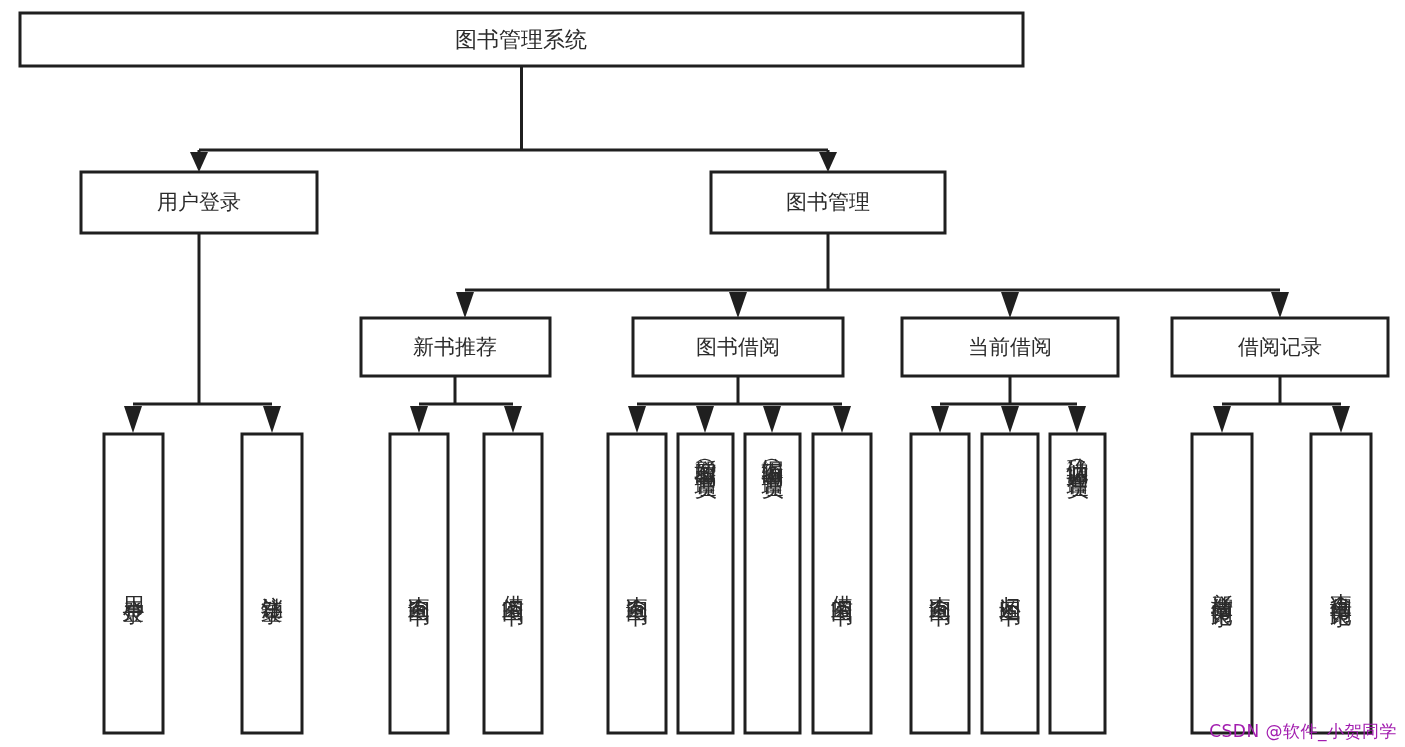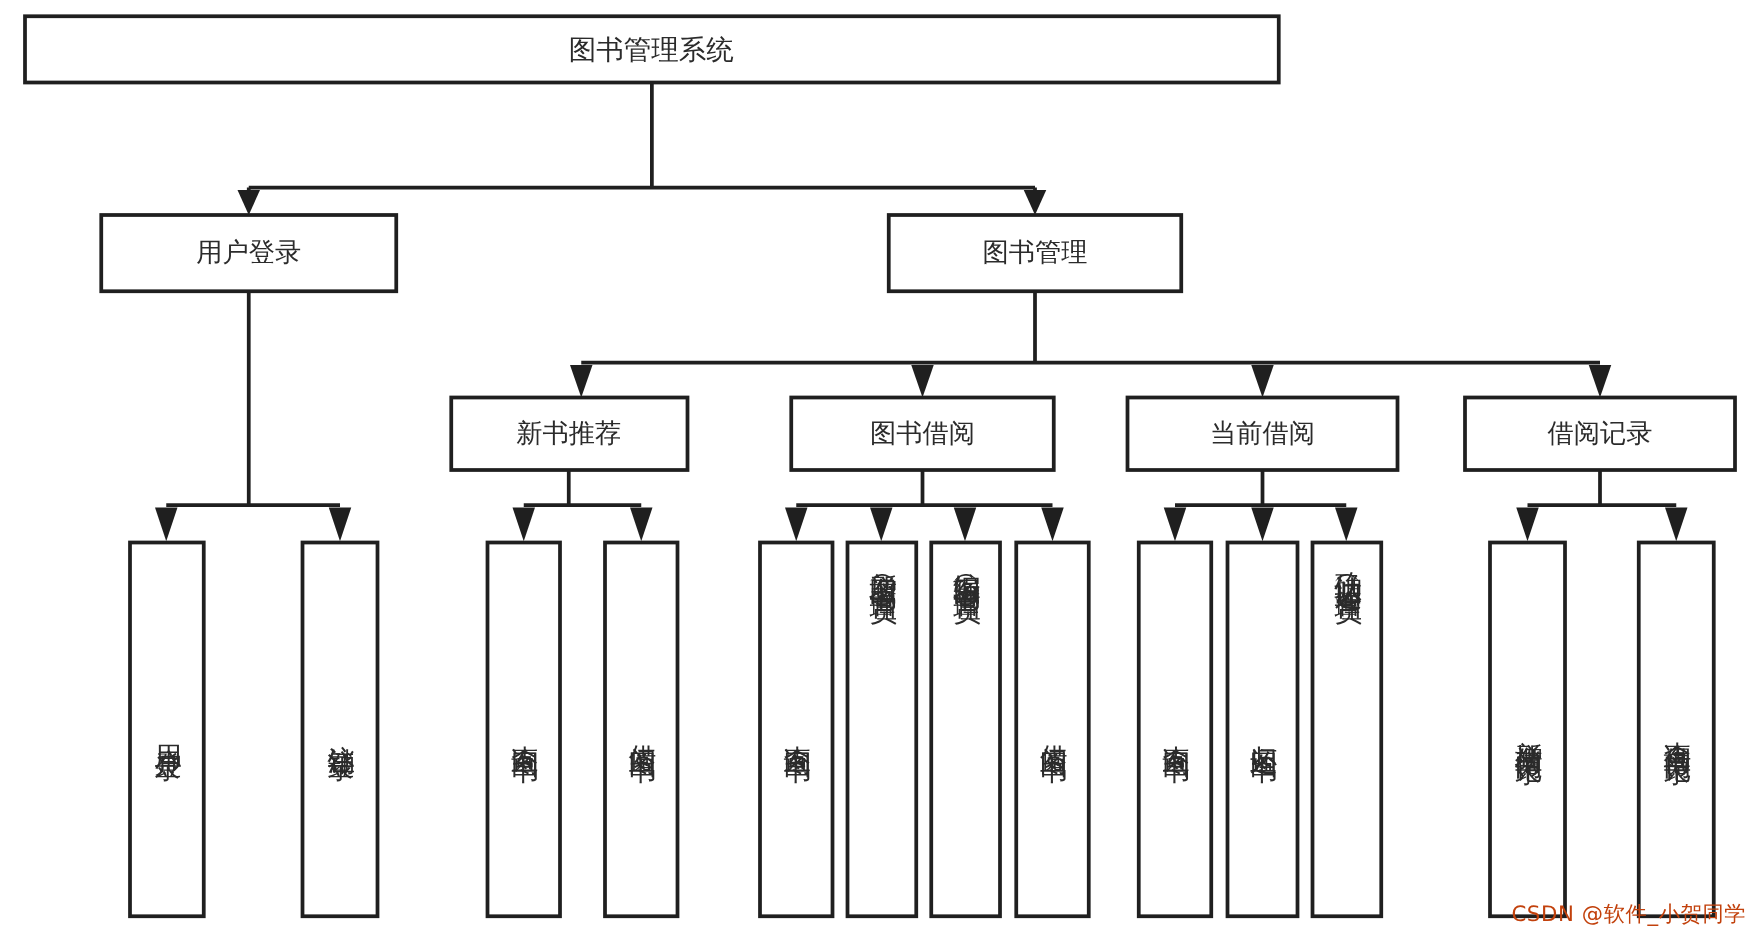--- a/index.html
+++ b/index.html
@@ -32,21 +32,21 @@
     align-items:center;
     justify-content:center;
     pointer-events:none;
   }
   .vleaf.align-top{justify-content:flex-start;}
   #watermark{
     position:absolute;
     right:8px;bottom:4px;
     font-family:"DejaVu Sans","Liberation Sans",sans-serif;
     font-size:17px;
-    color:#c2410c;
+    color:#a21caf;
     white-space:nowrap;
     letter-spacing:0.5px;
   }
 </style>
 </head>
 <body>
 
 <div id="diagram-root">
 
   <svg id="tree" viewBox="0 0 1405 747">

